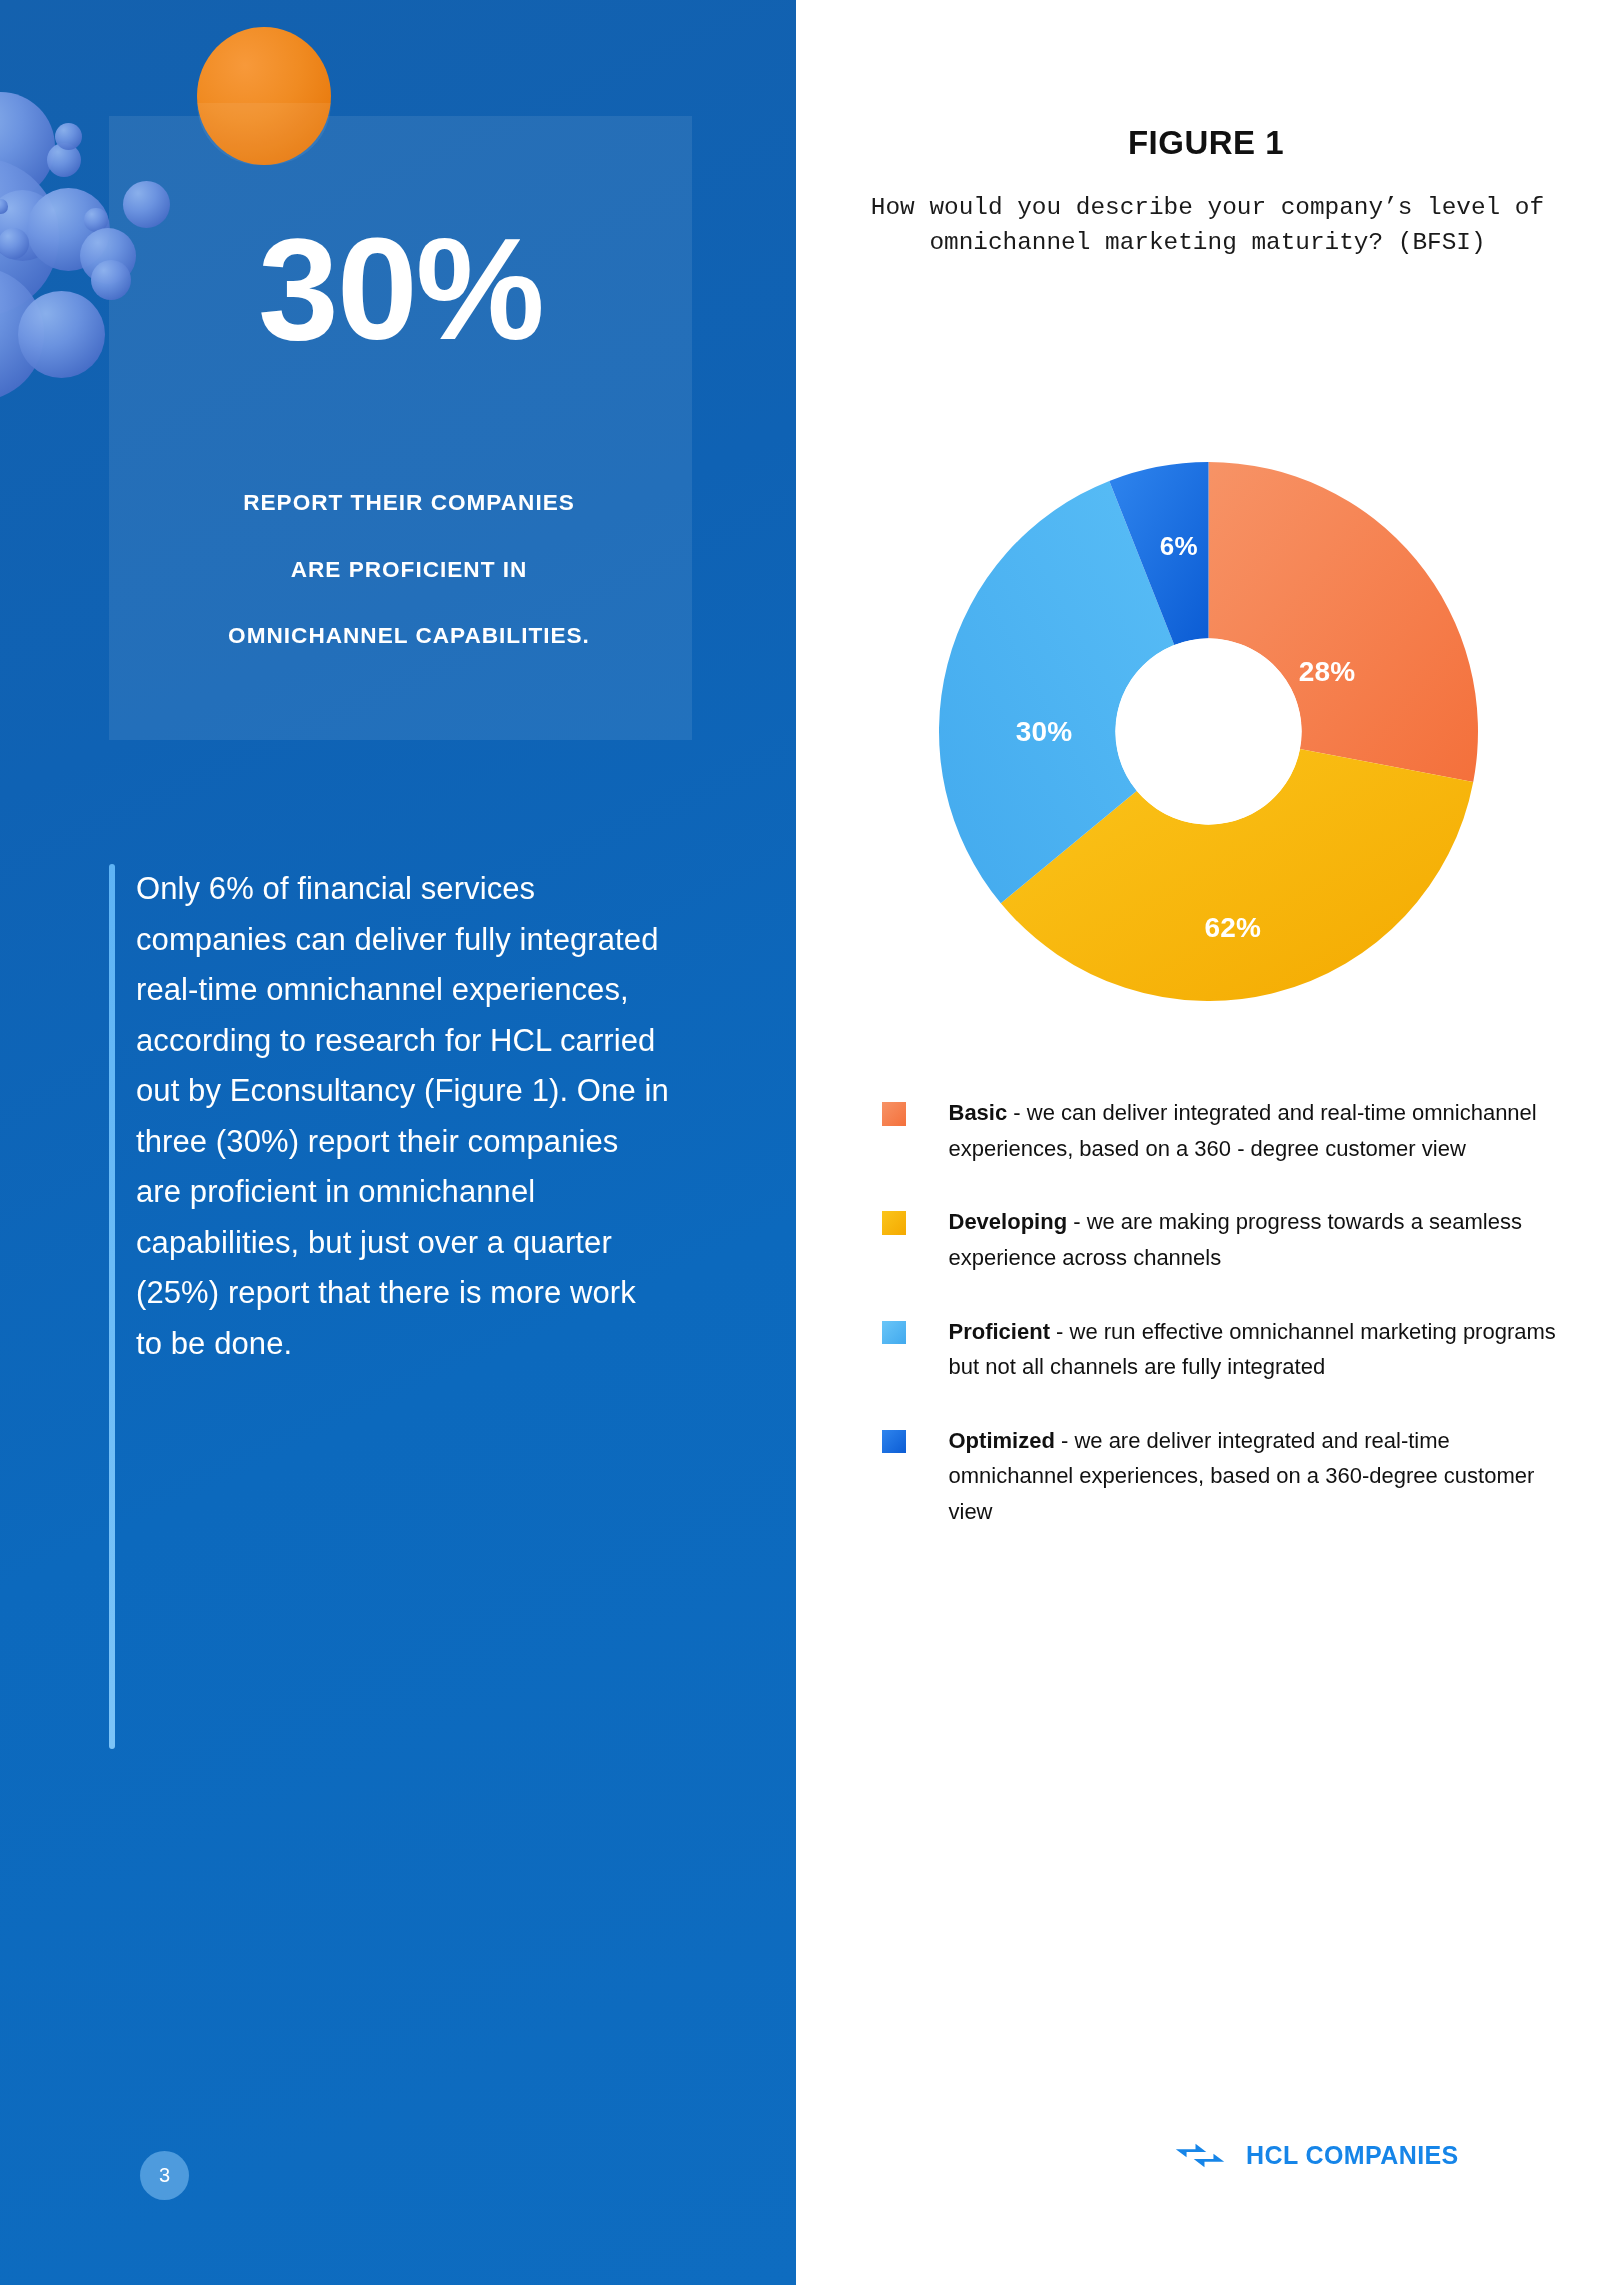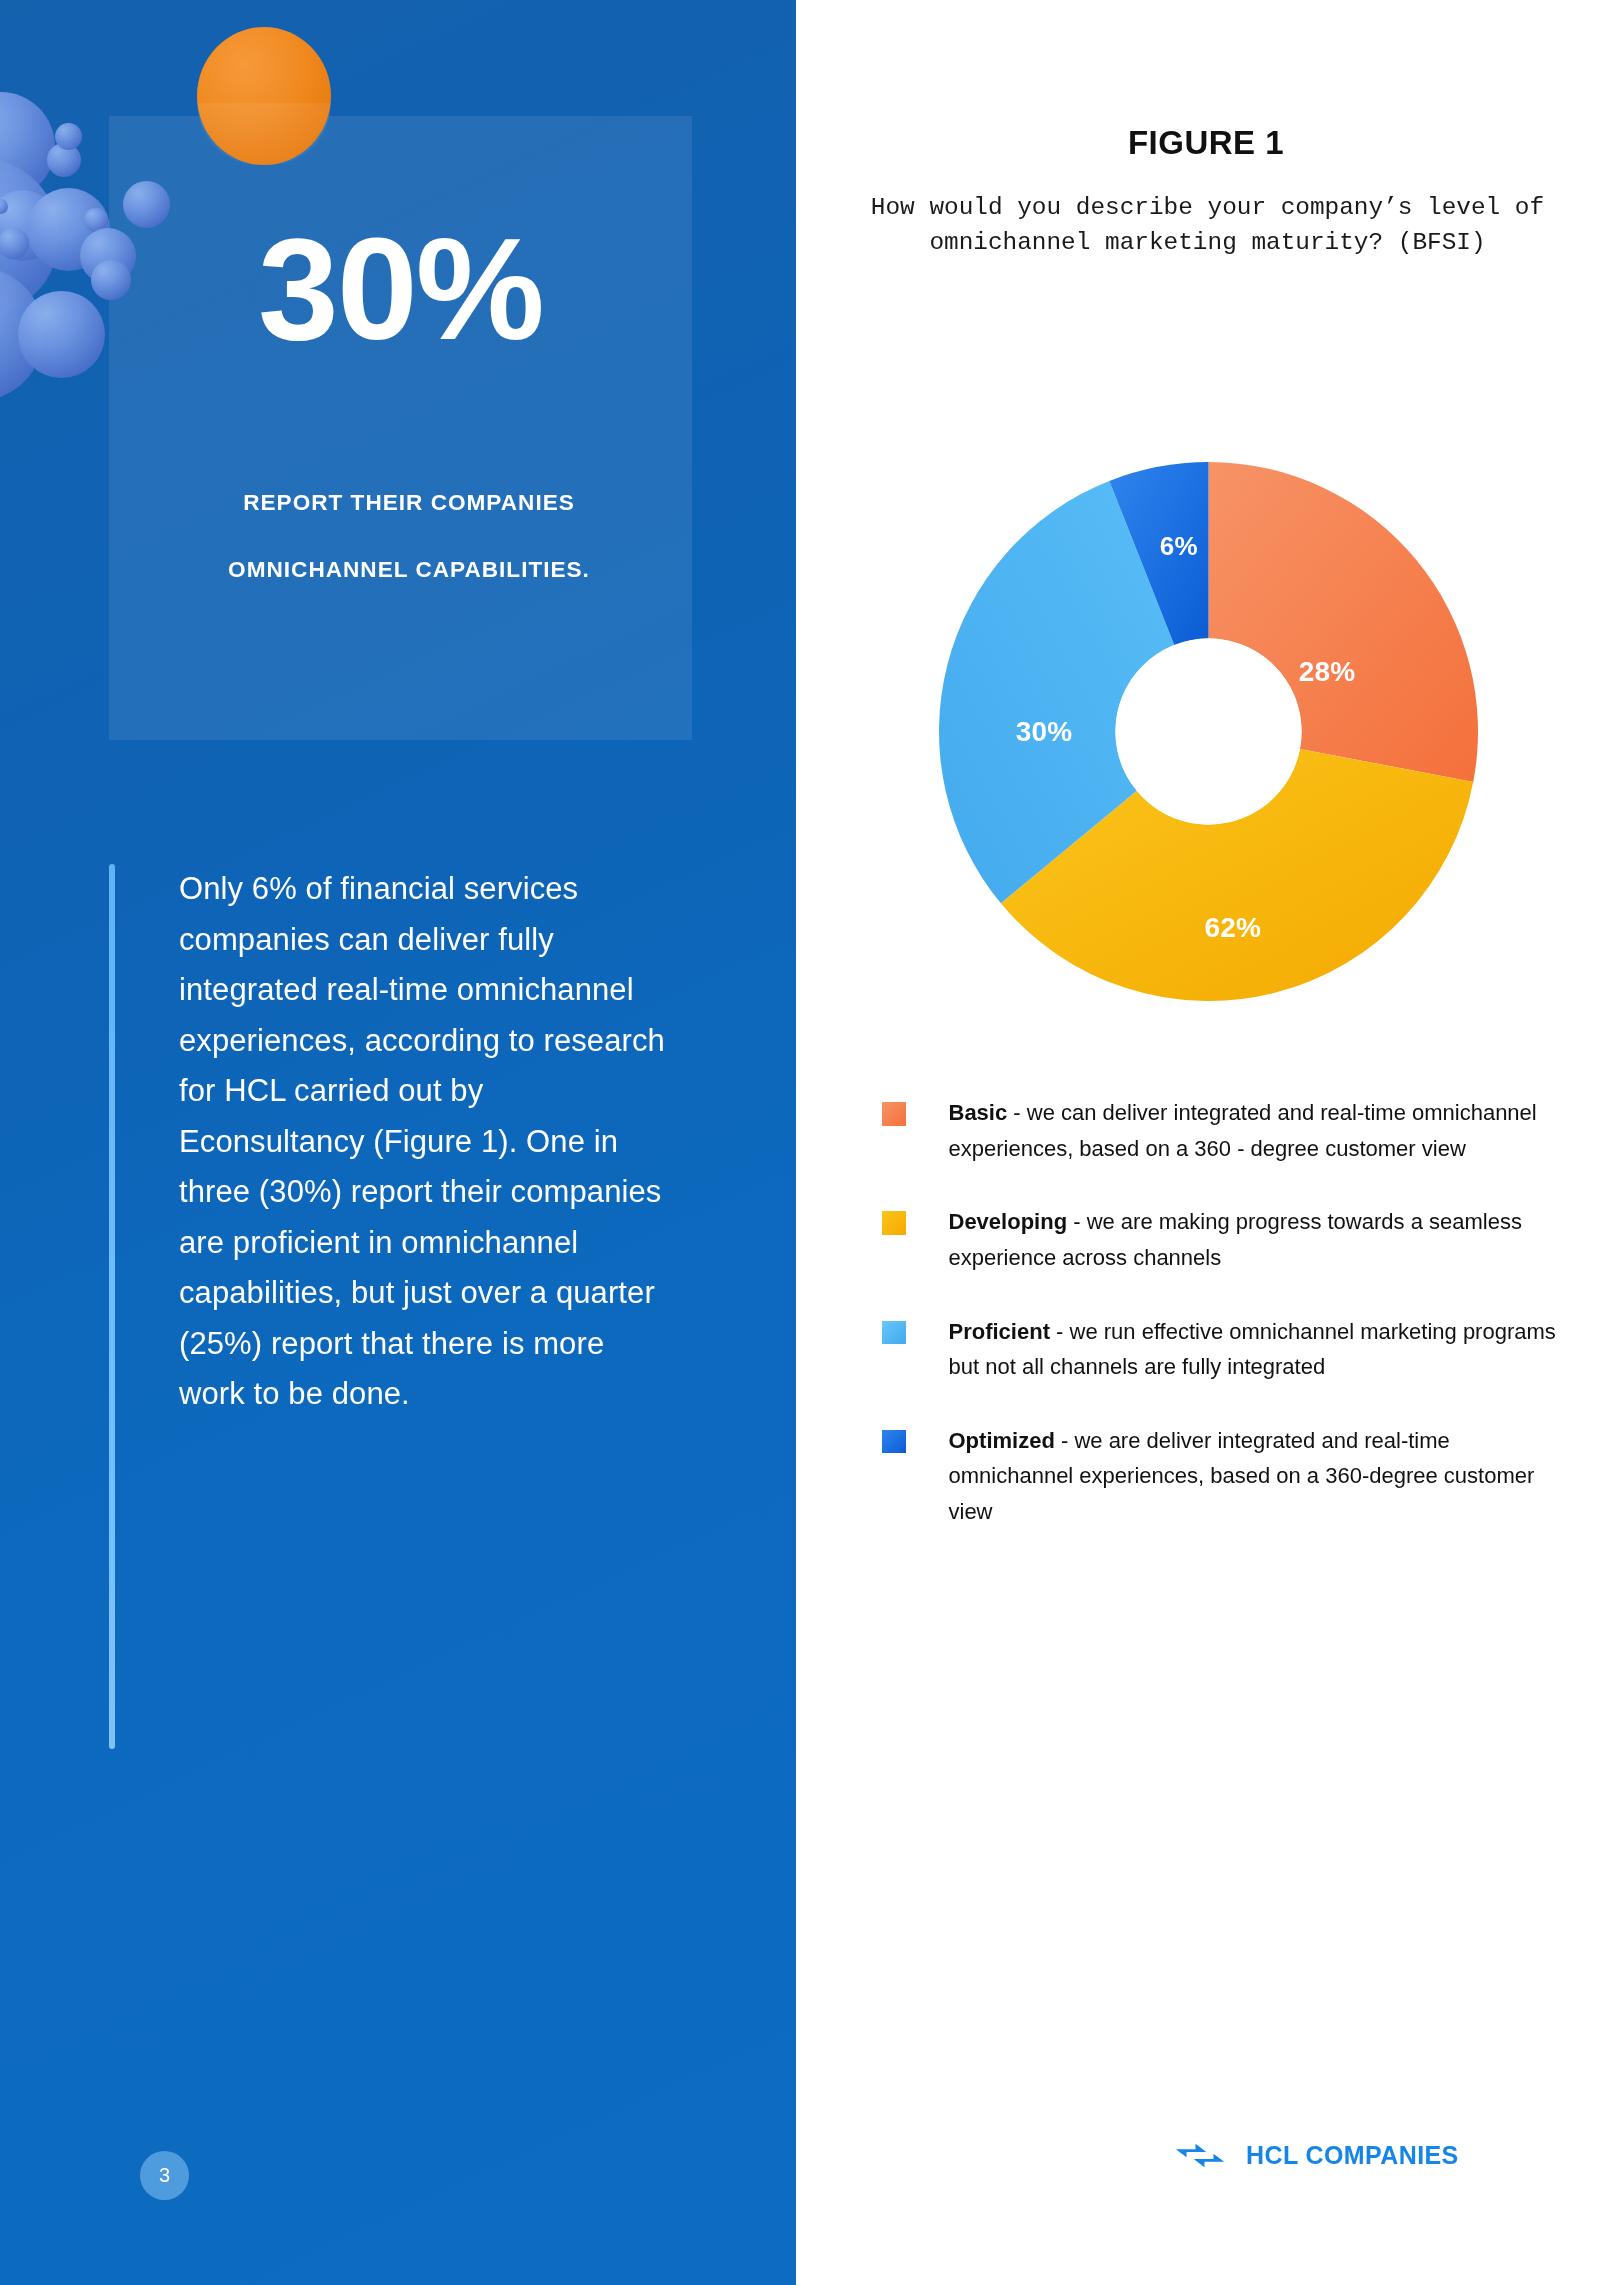--- a/index.html
+++ b/index.html
@@ -89,21 +89,21 @@
     width: 561px;
   }
   .accent-rule {
     position: absolute;
     left: 0; top: 0;
     width: 6.3px; height: 885px;
     border-radius: 3.6px;
     background: linear-gradient(180deg, #5FB4F5 0%, #6cbcf7 45%, #7cc4f8 100%);
   }
   .body-text {
-    margin-left: 70px;
+    margin-left: 27px;
     color: #ffffff;
     font-size: 31px;
     line-height: 1.63;
     font-weight: 400;
     letter-spacing: 0.1px;
   }
 
   
   .page-badge {
     position: absolute;
@@ -233,20 +233,21 @@
 
       <div class="bub" style="left:109px; top:87px;  width:27px;  height:27px;"></div>
     </div>
 
     <div class="orange-ball"></div>
 
     <div class="stat-number">30%</div>
 
     <div class="stat-caption">
       <span>REPORT THEIR COMPANIES</span>
+      <span>ARE PROFICIENT IN</span>
       <span>OMNICHANNEL CAPABILITIES.</span>
     </div>
 
     <div class="body-block">
       <div class="accent-rule"></div>
       <div class="body-text">Only 6% of financial services companies can deliver fully integrated real-time omnichannel experiences, according to research for HCL carried out by Econsultancy (Figure 1). One in three (30%) report their companies are proficient in omnichannel capabilities, but just over a quarter (25%) report that there is more work to be done.</div>
     </div>
 
     <div class="page-badge">3</div>
   </div>

